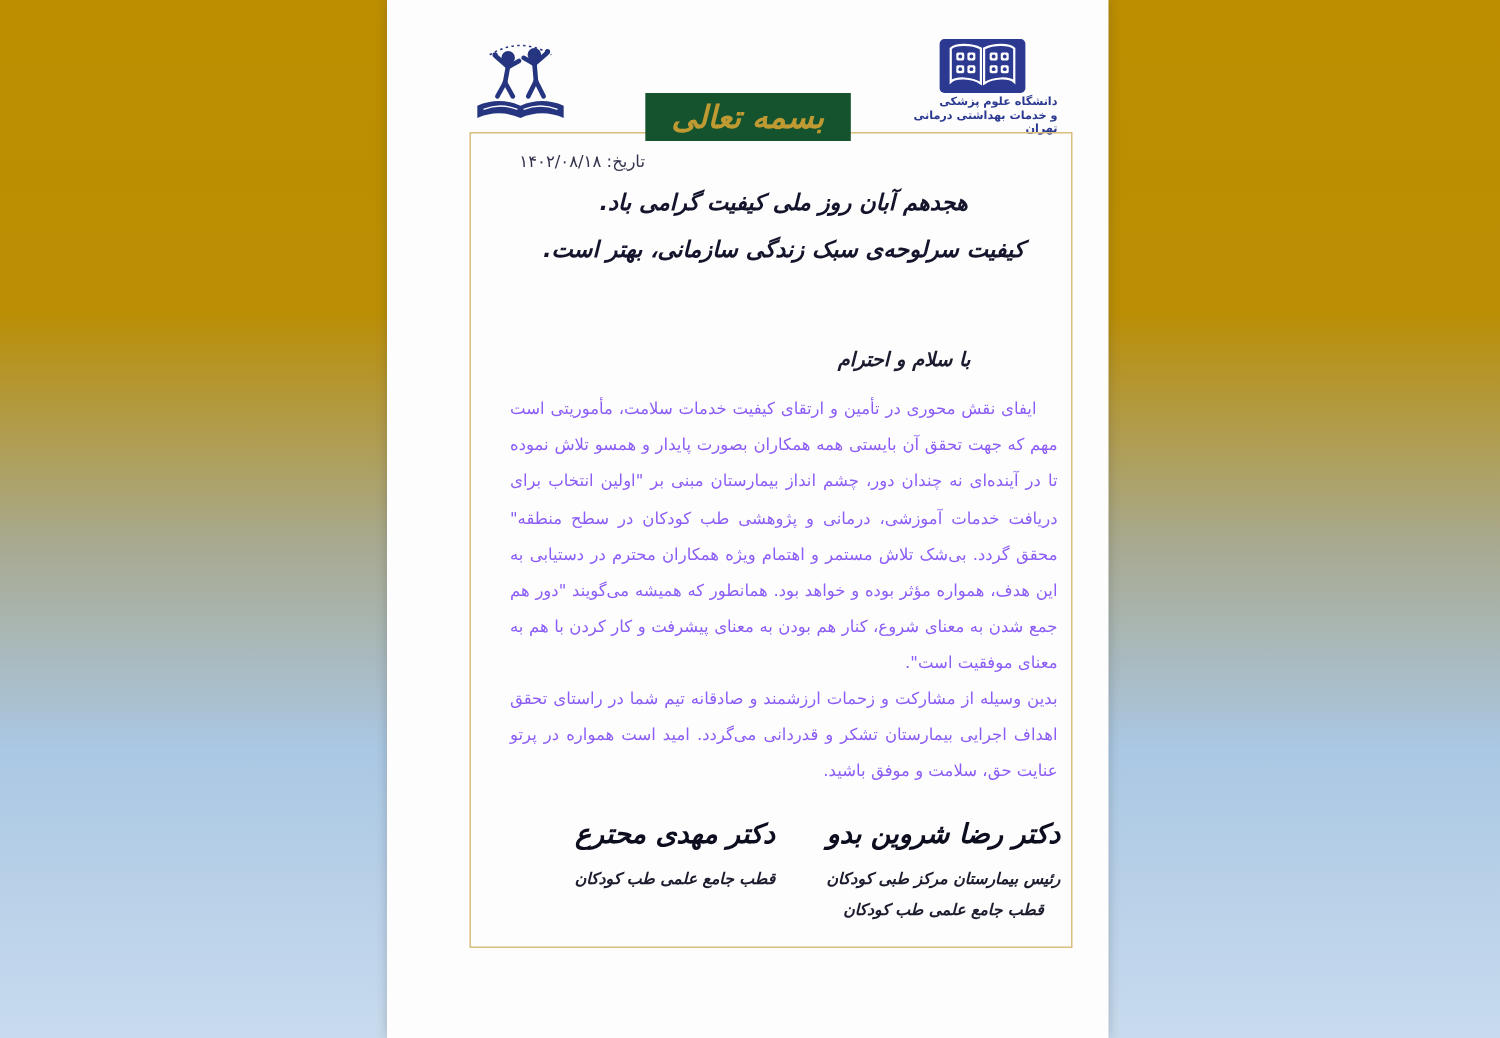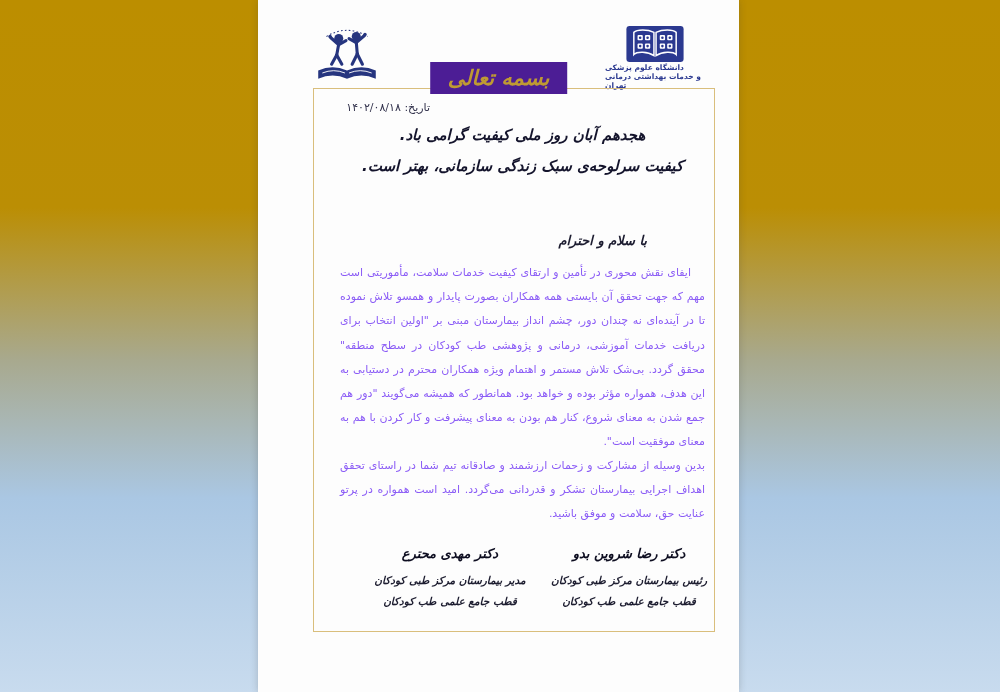--- a/index.html
+++ b/index.html
@@ -13,28 +13,28 @@
     position:absolute;left:258px;top:0;width:481px;height:692px;
     background:#fdfdfd;box-shadow:0 0 7px rgba(60,60,60,.25);
     direction:rtl;
   }
   .frame{
     position:absolute;left:55px;top:88px;width:400px;height:542px;
     border:1px solid #d9be7c;pointer-events:none;
   }
   .bismillah{
     position:absolute;top:62px;left:50%;transform:translateX(-50%);
-    background:#4c1d95;padding:4px 18px;z-index:3;
+    background:#14532d;padding:4px 18px;z-index:3;
     color:#bf9a33;font-size:21px;font-style:italic;font-weight:bold;
     white-space:nowrap;
   }
   .left-logo{position:absolute;left:52px;top:22px;width:74px;height:66px;}
   .tums{position:absolute;left:368px;top:26px;width:58px;height:36px;}
   .tums-caption{
-    position:absolute;left:347px;top:63px;width:100px;text-align:left;
+    position:absolute;left:347px;top:63px;width:100px;text-align:right;
     color:#2b3990;font-size:7.5px;line-height:9px;font-weight:bold;direction:rtl;
   }
   .date{
     position:absolute;left:62px;top:101px;width:110px;direction:rtl;text-align:right;
     font-size:11px;font-weight:400;color:#33334d;
   }
   .headline{
     position:absolute;left:82px;width:365px;text-align:center;
     font-size:15px;font-style:italic;font-weight:600;color:#14142c;
   }
@@ -54,21 +54,21 @@
     font-size:11px;line-height:24.2px;color:#8b5cf6;
   }
   .par1{top:261px;text-indent:14px;}
   .par2{top:454px;}
   .sig{
     position:absolute;top:546px;width:160px;text-align:center;direction:rtl;
   }
   .sig-right{left:291px;}
   .sig-left{left:112px;}
   .sig .name{
-    font-size:13px;font-weight:bold;font-style:italic;color:#0d0d20;
+    font-size:18px;font-weight:bold;font-style:italic;color:#0d0d20;
     margin-bottom:9px;white-space:nowrap;
   }
   .sig .title{
     font-size:10.5px;font-style:italic;font-weight:600;color:#1d1d30;
     line-height:21px;white-space:nowrap;
   }
 </style>
 </head>
 <body>
 
@@ -140,17 +140,16 @@
   <div class="body-text par1">ایفای نقش محوری در تأمین و ارتقای کیفیت خدمات سلامت، مأموریتی است مهم که جهت تحقق آن بایستی همه همکاران بصورت پایدار و همسو تلاش نموده تا در آینده‌ای نه چندان دور، چشم انداز بیمارستان مبنی بر "اولین انتخاب برای دریافت خدمات آموزشی، درمانی و پژوهشی طب کودکان در سطح منطقه" محقق گردد. بی‌شک تلاش مستمر و اهتمام ویژه همکاران محترم در دستیابی به این هدف، همواره مؤثر بوده و خواهد بود. همانطور که همیشه می‌گویند "دور هم جمع شدن به معنای شروع، کنار هم بودن به معنای پیشرفت و کار کردن با هم به معنای موفقیت است".</div>
   <div class="body-text par2">بدین وسیله از مشارکت و زحمات ارزشمند و صادقانه تیم شما در راستای تحقق اهداف اجرایی بیمارستان تشکر و قدردانی می‌گردد. امید است همواره در پرتو عنایت حق، سلامت و موفق باشید.</div>
 
   <div class="sig sig-right">
     <div class="name">دکتر رضا شروین بدو</div>
     <div class="title">رئیس بیمارستان مرکز طبی کودکان</div>
     <div class="title">قطب جامع علمی طب کودکان</div>
   </div>
   <div class="sig sig-left">
     <div class="name">دکتر مهدی محترع</div>
-    <div class="title">مدیر بیمارستان مرکز طبی کودکان</div>
     <div class="title">قطب جامع علمی طب کودکان</div>
   </div>
 
 </div>
 
 </body></html>

